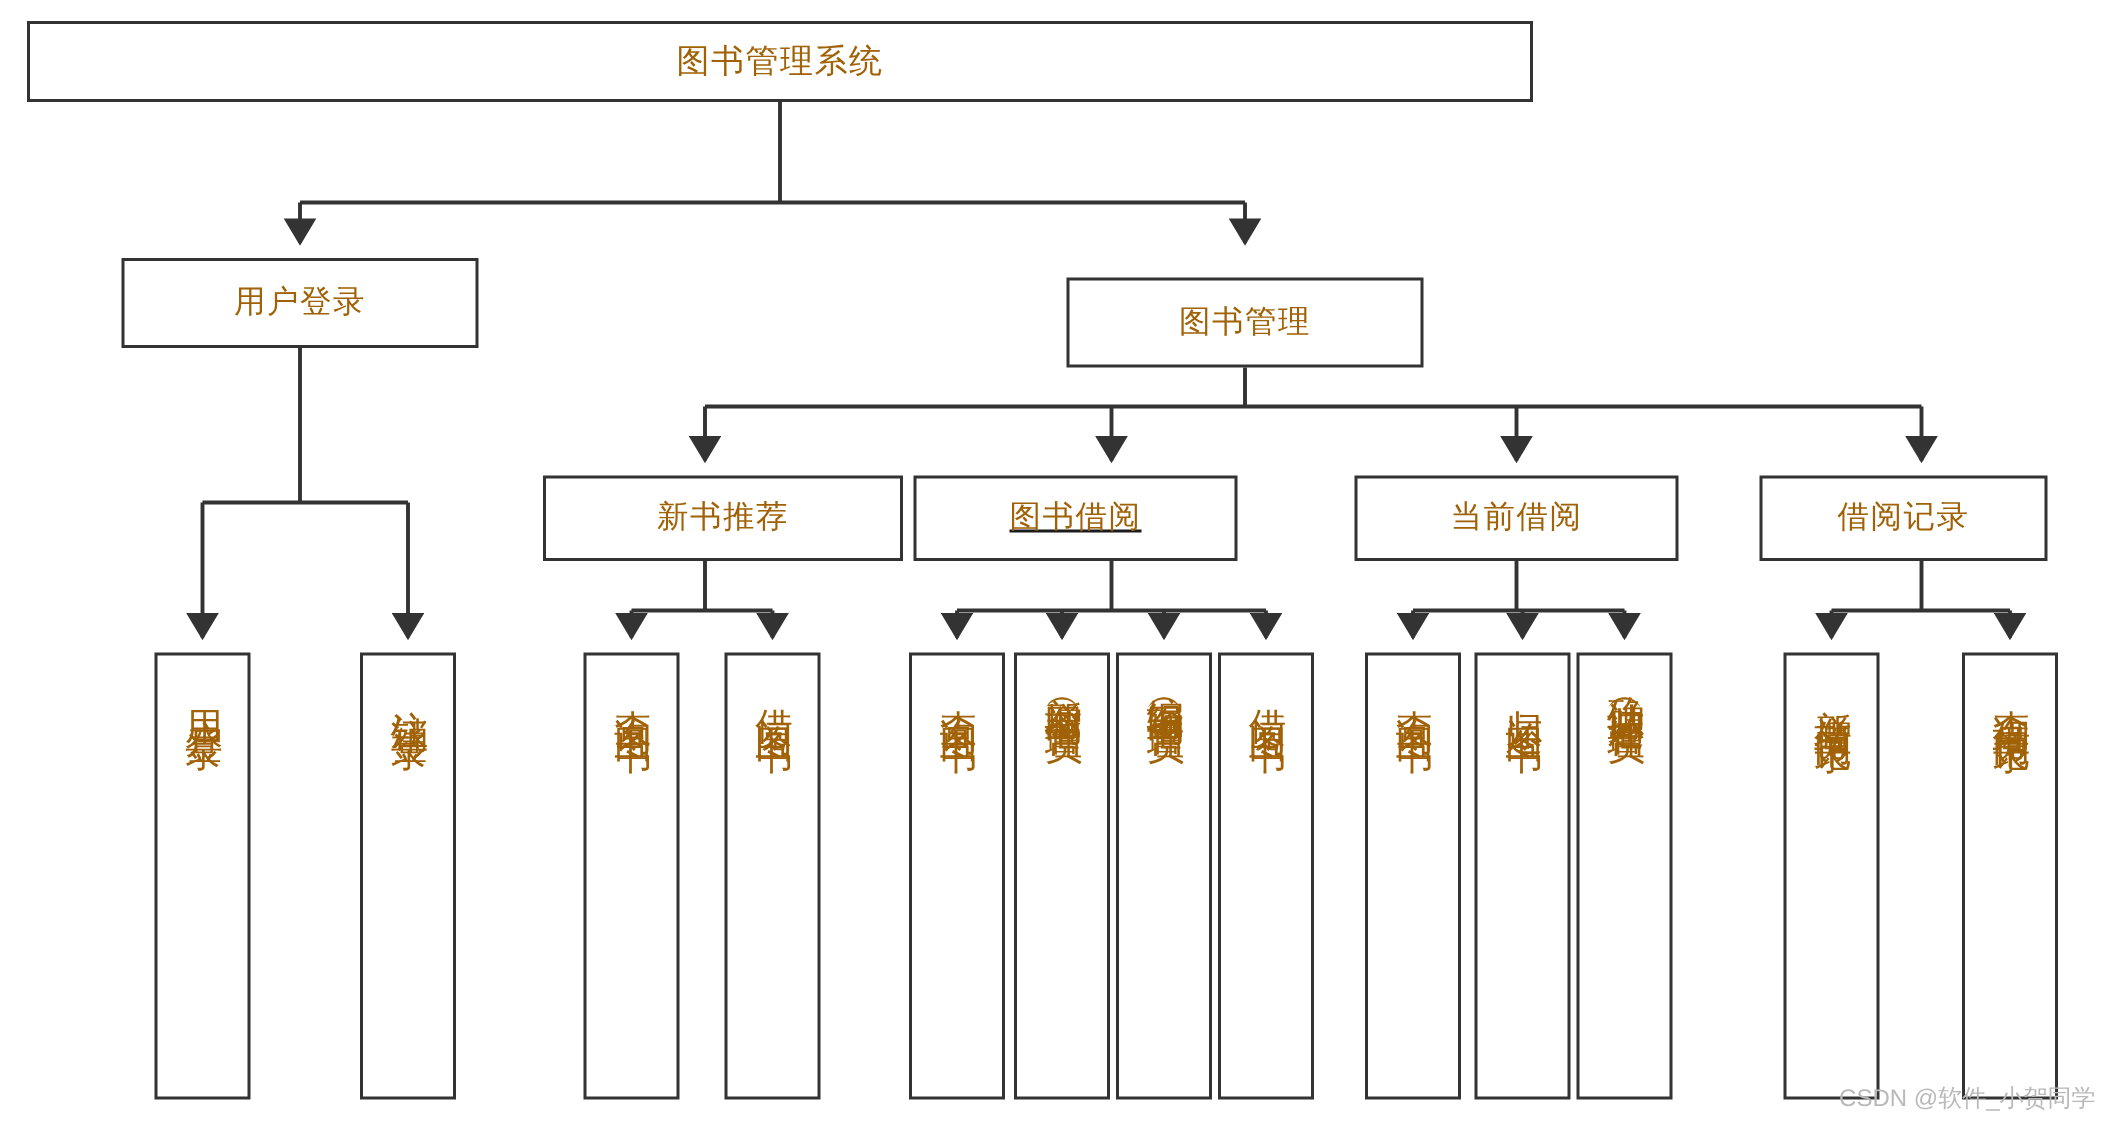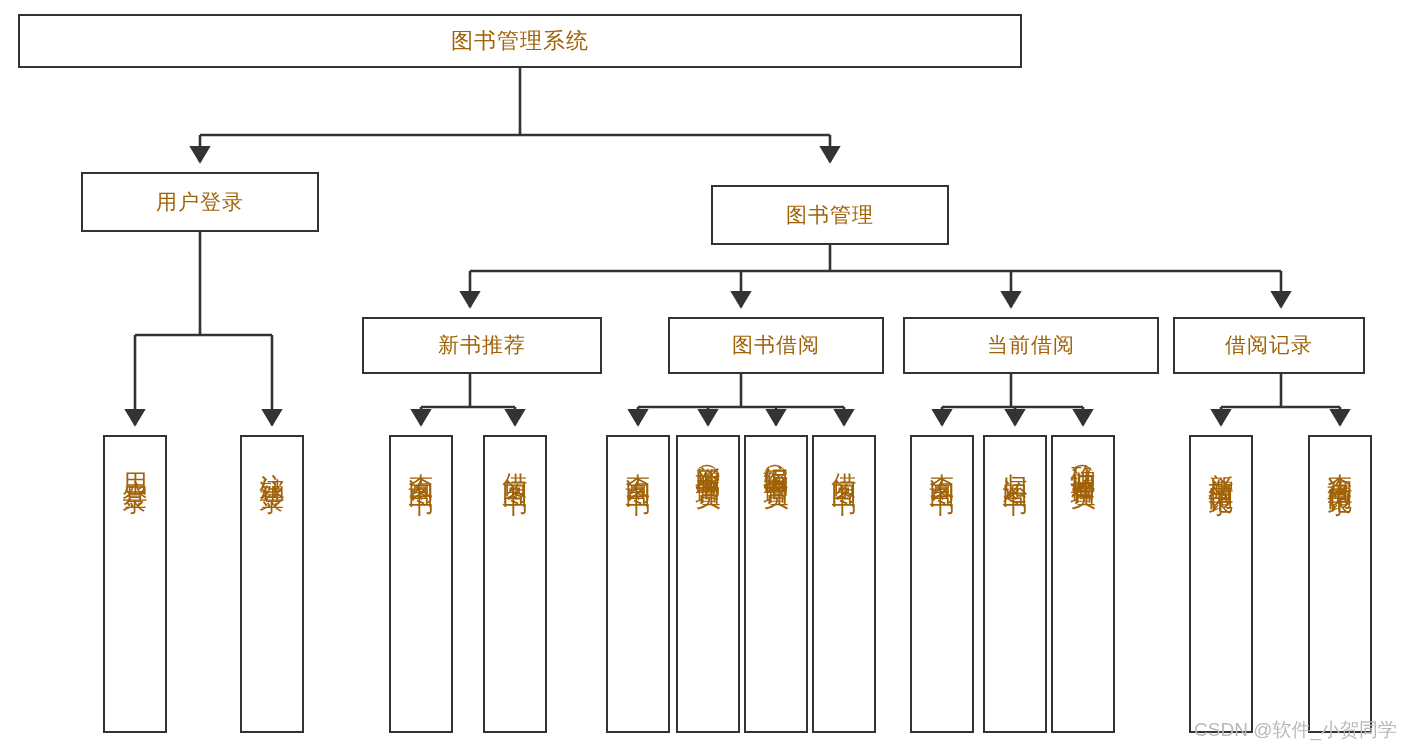--- a/index.html
+++ b/index.html
@@ -39,21 +39,21 @@
     text-orientation:upright;
     font-size:25px;
     letter-spacing:6px;
     line-height:1;
     white-space:nowrap;
   }
   .watermark{
     position:absolute;
     right:8px;
     bottom:4px;
-    font-size:19px;
+    font-size:16px;
     color:#b9b9b9;
     white-space:nowrap;
     user-select:none;
     margin-top:38px;
   }
 </style>
 </head>
 <body>
 
 <div id="canvas">
@@ -115,24 +115,24 @@
   <div class="node" style="left:81px;top:172px;width:238px;height:60px;">
     <span class="label">用户登录</span>
   </div>
   <div class="node" style="left:711px;top:172px;width:238px;height:60px;margin-top:13px;">
     <span class="label">图书管理</span>
   </div>
 
   <div class="node" style="left:362px;top:317px;width:240px;height:57px;">
     <span class="label">新书推荐</span>
   </div>
-  <div class="node" style="left:668px;top:317px;width:216px;height:57px;">
+  <div class="node" style="left:609px;top:317px;width:216px;height:57px;text-decoration:underline;">
     <span class="label">图书借阅</span>
   </div>
-  <div class="node" style="left:903px;top:317px;width:256px;height:57px;">
+  <div class="node" style="left:903px;top:317px;width:216px;height:57px;">
     <span class="label">当前借阅</span>
   </div>
   <div class="node" style="left:1173px;top:317px;width:192px;height:57px;">
     <span class="label">借阅记录</span>
   </div>
 
   <div class="node leaf" style="left:103px;top:435px;width:64px;height:298px;">
     <span class="label">用户登录</span>
   </div>
   <div class="node leaf" style="left:240px;top:435px;width:64px;height:298px;">

